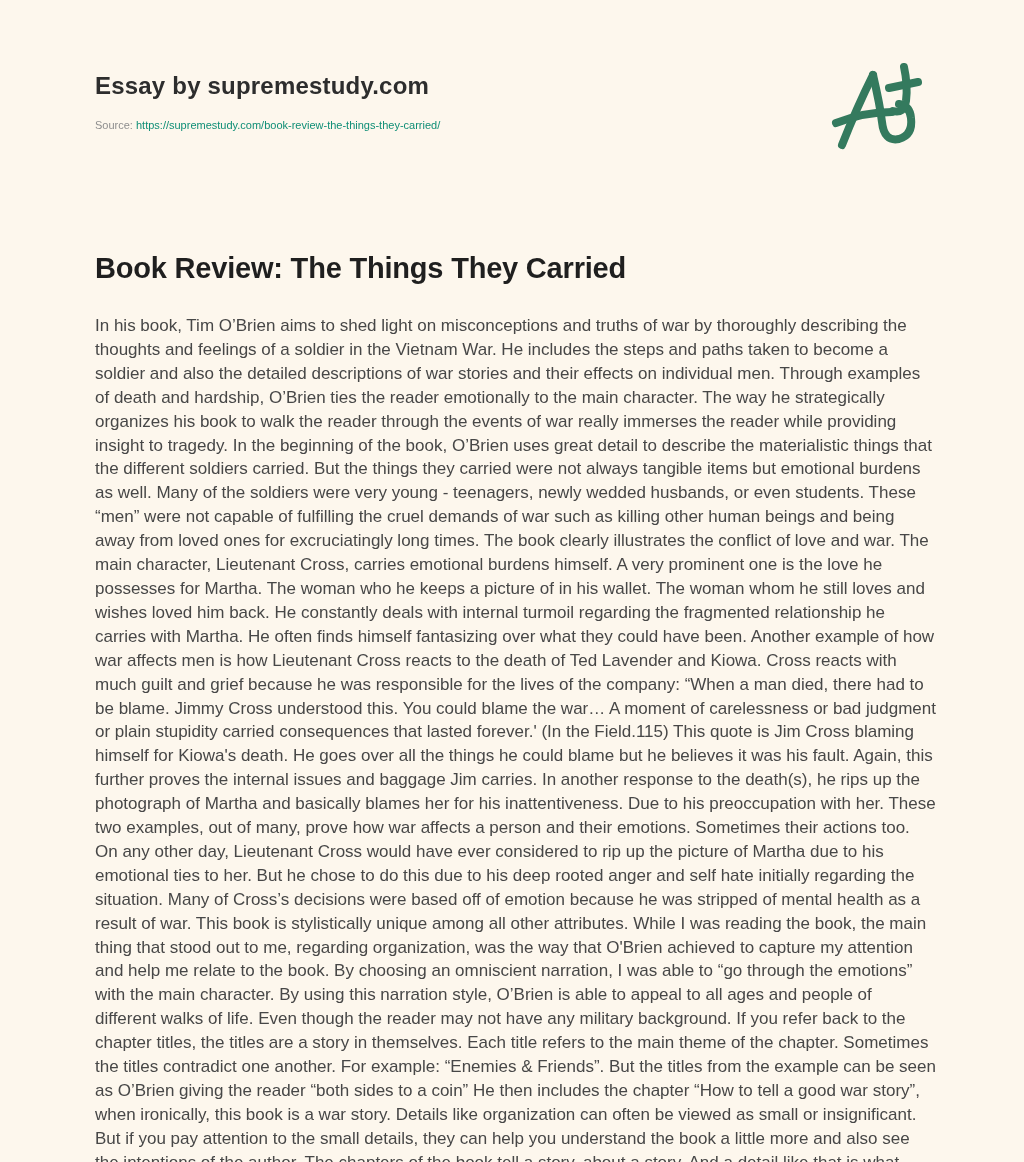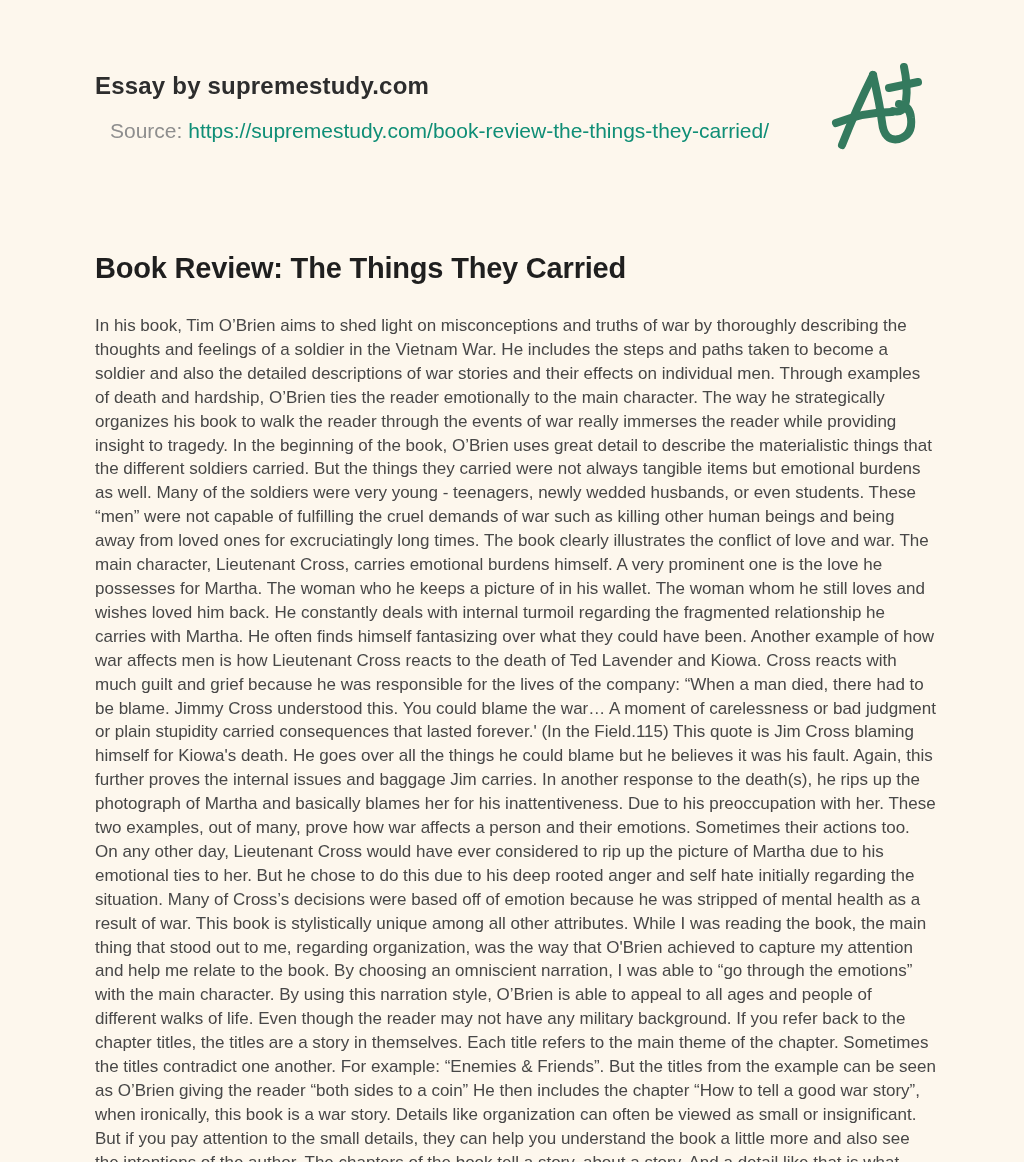--- a/index.html
+++ b/index.html
@@ -17,23 +17,23 @@
     left: 95px;
     top: 72px;
     font-size: 24px;
     font-weight: bold;
     color: #2d2d2d;
     letter-spacing: 0.2px;
     text-align: center;
   }
   .source-line {
     position: absolute;
-    left: 110px;
+    left: 95px;
     top: 119px;
-    font-size: 21px;
+    font-size: 11px;
     color: #8e8e8e;
   }
   .source-line a {
     color: #0f8e76;
     text-decoration: none;
   }
   .logo-wrap {
     position: absolute;
     left: 812px;
     top: 58px;

